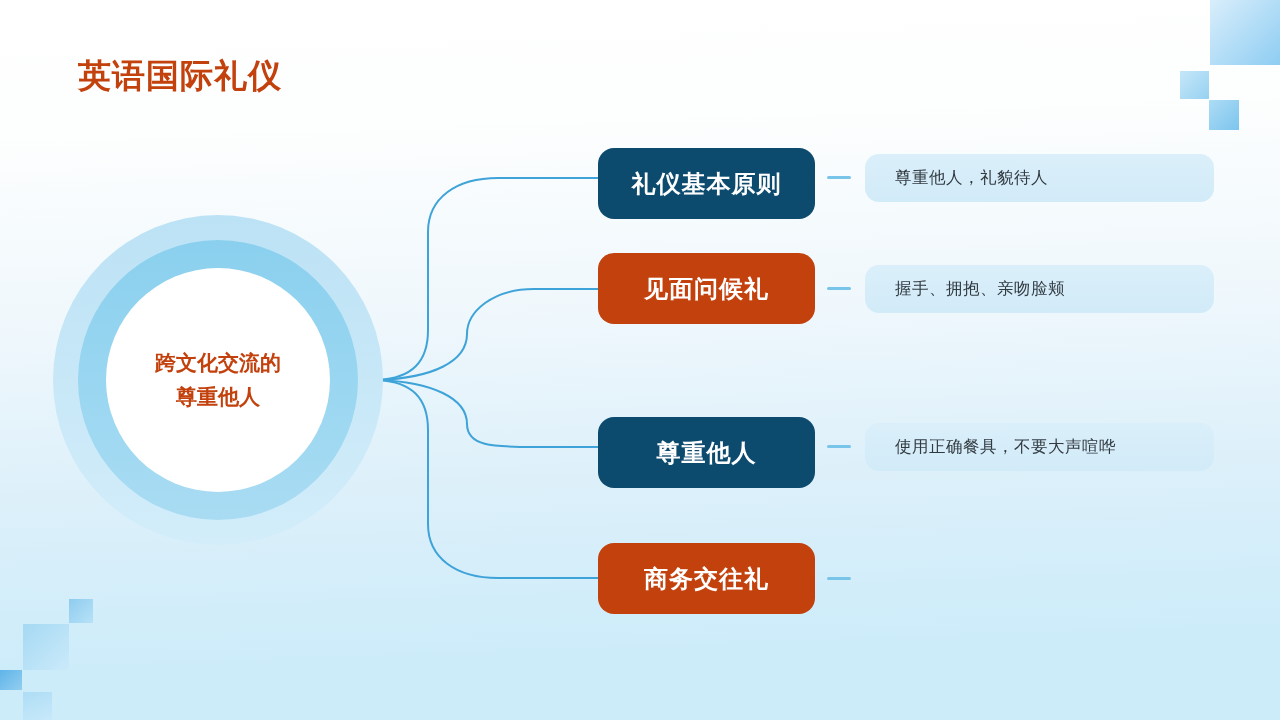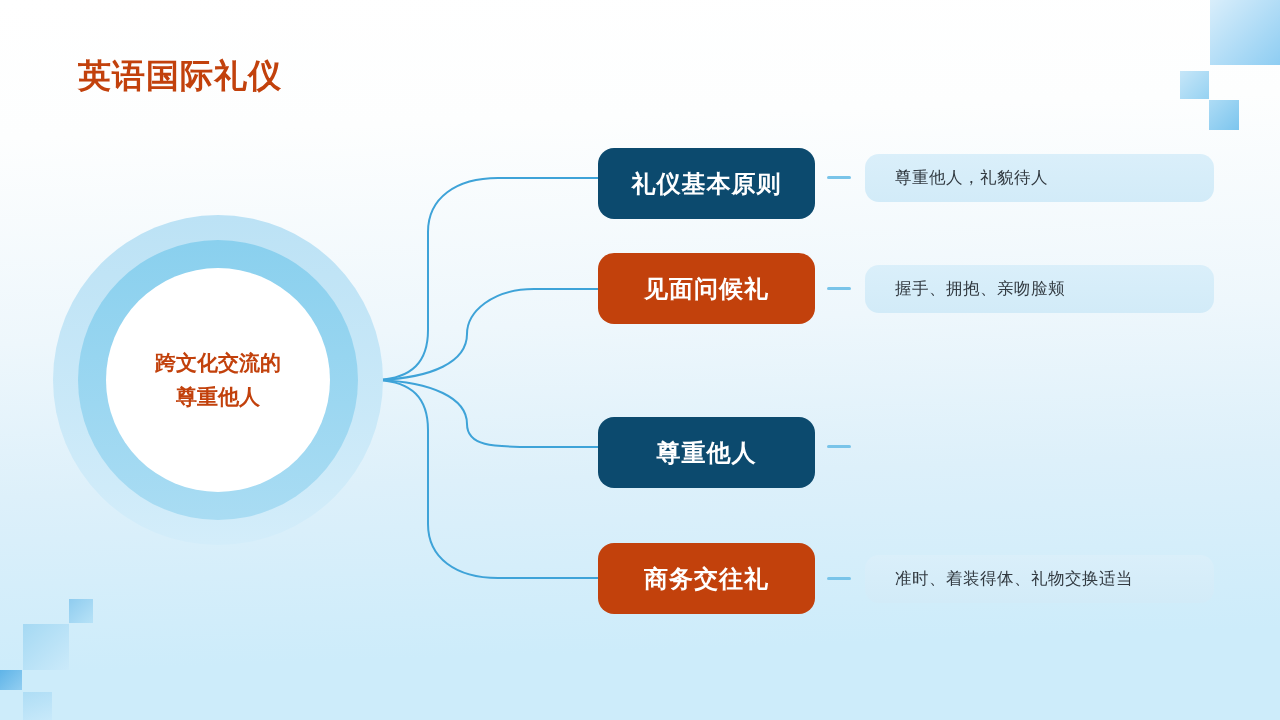--- a/index.html
+++ b/index.html
@@ -116,25 +116,25 @@
     <div class="desc">
       <span>握手、拥抱、亲吻脸颊</span>
     </div>
   </div>
 
   <div class="row row3">
     <div class="node vivid">
       <span>尊重他人</span>
     </div>
     <div class="dash"></div>
+    <div class="desc">
+      <span>使用正确餐具，不要大声喧哗</span>
+    </div>
   </div>
 
   <div class="row row4">
     <div class="node light">
       <span>商务交往礼</span>
     </div>
     <div class="dash"></div>
-    <div class="desc">
-      <span>准时、着装得体、礼物交换适当</span>
-    </div>
   </div>
 
 </div>
 
 </body></html>

